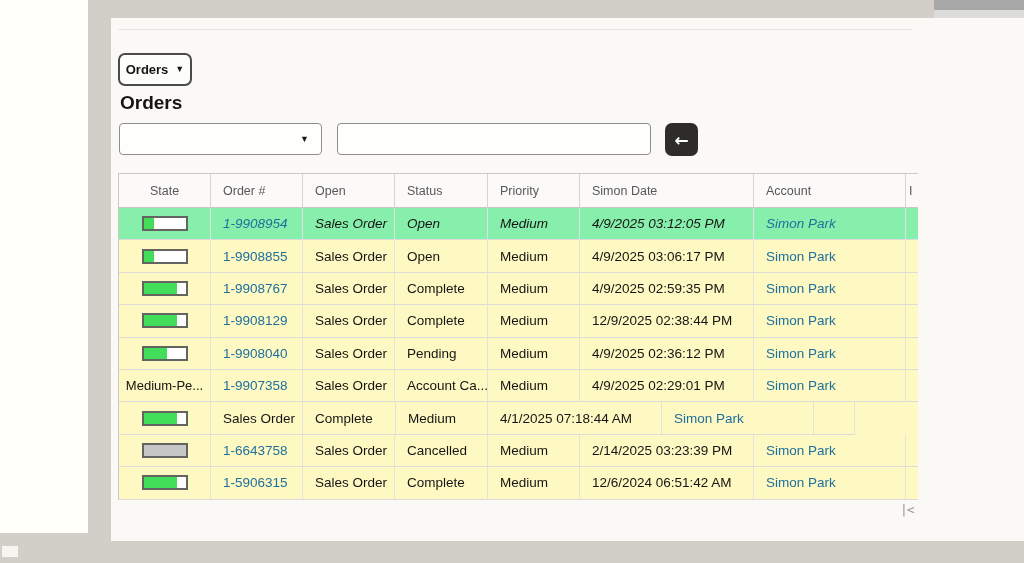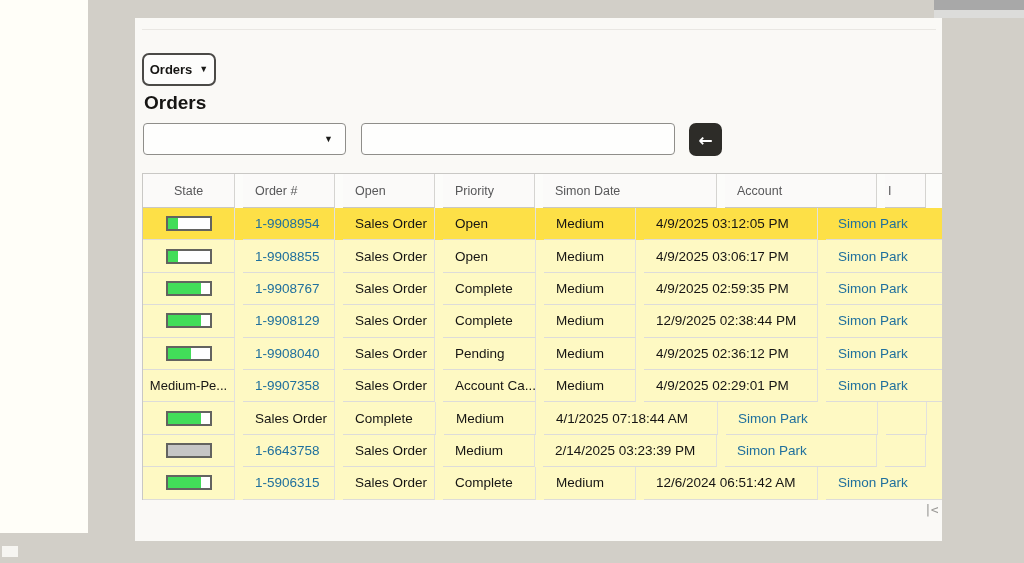--- a/index.html
+++ b/index.html
@@ -8,21 +8,21 @@
 
   .abs { position:absolute; }
 
   
   .left-panel { left:0; top:0; width:88px; height:533px; background:#fffef8; }
   .corner-chip { left:2px; top:546px; width:16px; height:11px; background:#f6f5f1; }
   .pw-dark  { left:934px; top:0;    width:90px; height:10px; background:#a8a8a8; }
   .pw-light { left:934px; top:10px; width:90px; height:8px;  background:#dcdcda; }
 
   
-  .card { left:111px; top:18px; width:807px; height:523px; background:#faf9f6; overflow:hidden;margin-left:24px; }
+  .card { left:111px; top:18px; width:913px; height:523px; background:#faf9f6; overflow:hidden; }
   .card-divider { position:absolute; left:7px; top:11px; width:794px; height:1px; background:#e9e7e3; }
 
   .menu-btn { position:absolute; left:7px; top:35px; width:74px; height:33px;
     background:#fdfdfc; border:2px solid #4b4a47; border-radius:7px;
     display:flex; align-items:center; justify-content:center; gap:7px; cursor:pointer; }
   .menu-btn .lbl { font-size:13px; font-weight:bold; color:#161513; }
   .caret { font-size:9px; color:#1b1b19; line-height:1; }
 
   .page-title { position:absolute; left:9px; top:74px; font-size:19px; font-weight:bold; color:#161513; }
 
@@ -36,26 +36,26 @@
 
   .submit-btn { position:absolute; left:554px; top:105px; width:33px; height:33px;
     background:#2d2c28; border:none; border-radius:7px; color:#ffffff;
     font-size:17px; font-weight:bold; display:flex; align-items:center; justify-content:center;
     cursor:pointer; font-family:"DejaVu Sans", sans-serif; }
 
   
   .grid { position:absolute; left:7px; top:155px; width:800px;
     border-top:1px solid #c9c8c5; border-left:1px solid #c9c8c5; overflow:hidden;
     background:#fcfcfa; }
-  .grid-row { display:flex; width:828px;gap:8px; }
+  .grid-row { display:flex; width:828px; }
   .grid-header .cell { height:34px; background:#fbfaf9; color:#58585a; font-size:12.5px;
     border-bottom:1px solid #c9c8c5; border-right:1px solid #d5d4d1;
     display:flex; align-items:center; }
   .grid-body .grid-row { height:32.4px; background:#fef9c3; }
-  .grid-body .grid-row.selected { background:#fde047; }
+  .grid-body .grid-row.selected { background:#86efac;font-style:italic; }
   .grid-body .cell { border-bottom:1px solid #dddcd9; border-right:1px solid #e2e1de;
     font-size:13.5px; color:#161513; display:flex; align-items:center; overflow:hidden; white-space:nowrap; }
   .cell { padding-left:12px; flex:none; }
   .col-0 { width:92px;  justify-content:center; padding-left:0; }
   .col-1 { width:92px; }
   .col-2 { width:92px; }
   .col-3 { width:93px; }
   .col-4 { width:92px; }
   .col-5 { width:174px; }
   .col-6 { width:152px; }
@@ -100,20 +100,21 @@
   <button class="submit-btn">
     <span>←</span>
   </button>
 
   <div class="grid">
     <div class="grid-header">
       <div class="grid-row" id="header-row">
           <div class="cell col-0">State</div>
           <div class="cell col-1">Order #</div>
           <div class="cell col-2">Open</div>
+          <div class="cell col-3">Status</div>
           <div class="cell col-4">Priority</div>
           <div class="cell col-5">Simon Date</div>
           <div class="cell col-6">Account</div>
           <div class="cell col-7">I</div>
         </div>
     </div>
     <div class="grid-body" id="body-rows">
         <div class="grid-row selected">
           <div class="cell col-0">
             <div class="pbar">
@@ -296,20 +297,23 @@
             <div class="pbar">
               <div class="fill fill-gray" style="width: 100%;"></div>
             </div>
           </div>
           <div class="cell col-1">
             <span class="link">1-6643758</span>
           </div>
           <div class="cell col-2">
             <span>Sales Order</span>
           </div>
+          <div class="cell col-3">
+            <span>Cancelled</span>
+          </div>
           <div class="cell col-4">
             <span>Medium</span>
           </div>
           <div class="cell col-5">
             <span>2/14/2025 03:23:39 PM</span>
           </div>
           <div class="cell col-6">
             <span class="link">Simon Park</span>
           </div>
           <div class="cell col-7"></div>

